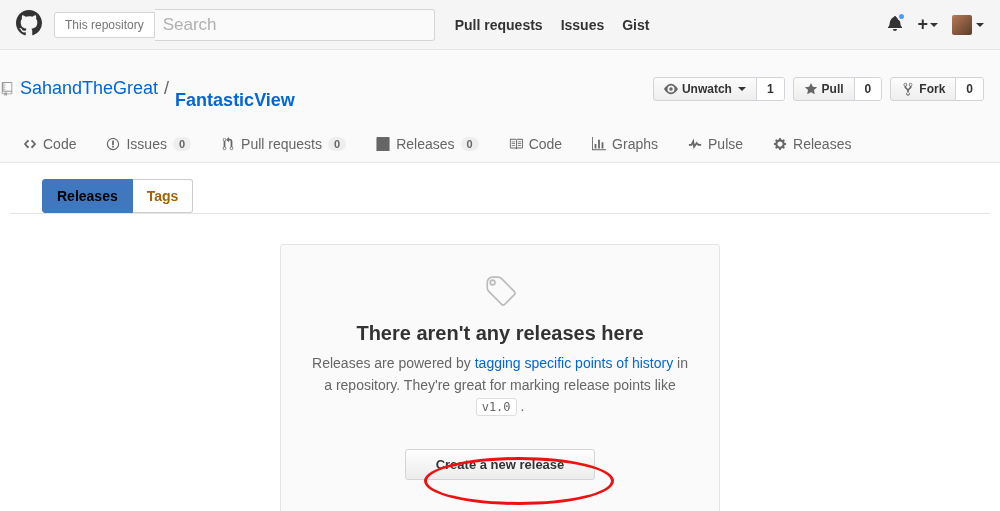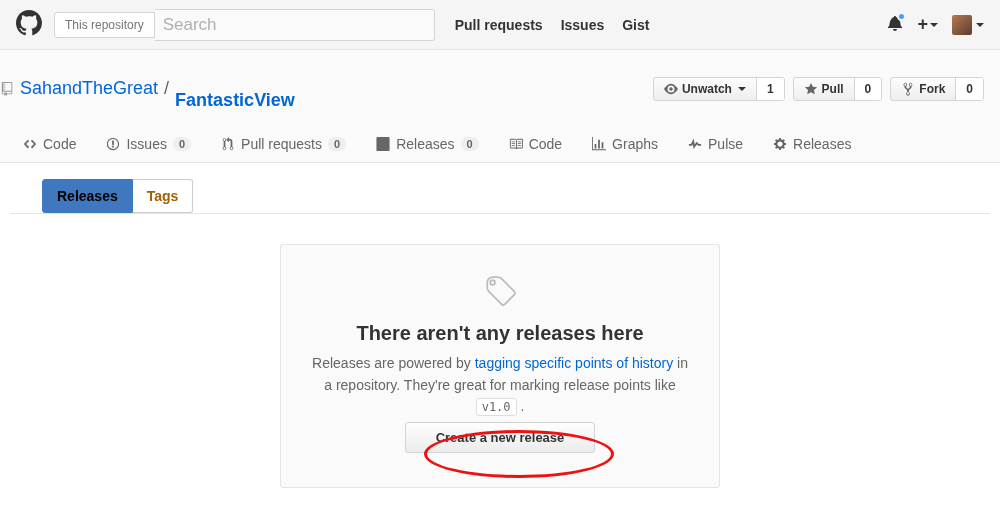--- a/index.html
+++ b/index.html
@@ -192,21 +192,21 @@
   }
   .blankslate h2 {
     font-size: 20px;
     font-weight: 600;
     margin: 10px 0 8px;
     color: #333;
   }
   .blankslate p {
     font-size: 14px;
     color: #666;
-    margin: 0 0 4px 0;
+    margin: 0 0 31px 0;
     line-height: 1.55;
   }
   .blankslate p a { color: #0366d6; text-decoration: none; }
   .code {
     background: #fff;
     border: 1px solid #ddd;
     border-radius: 3px;
     padding: 1px 5px;
     font-family: SFMono-Regular, Consolas, monospace;
     font-size: 12px;

